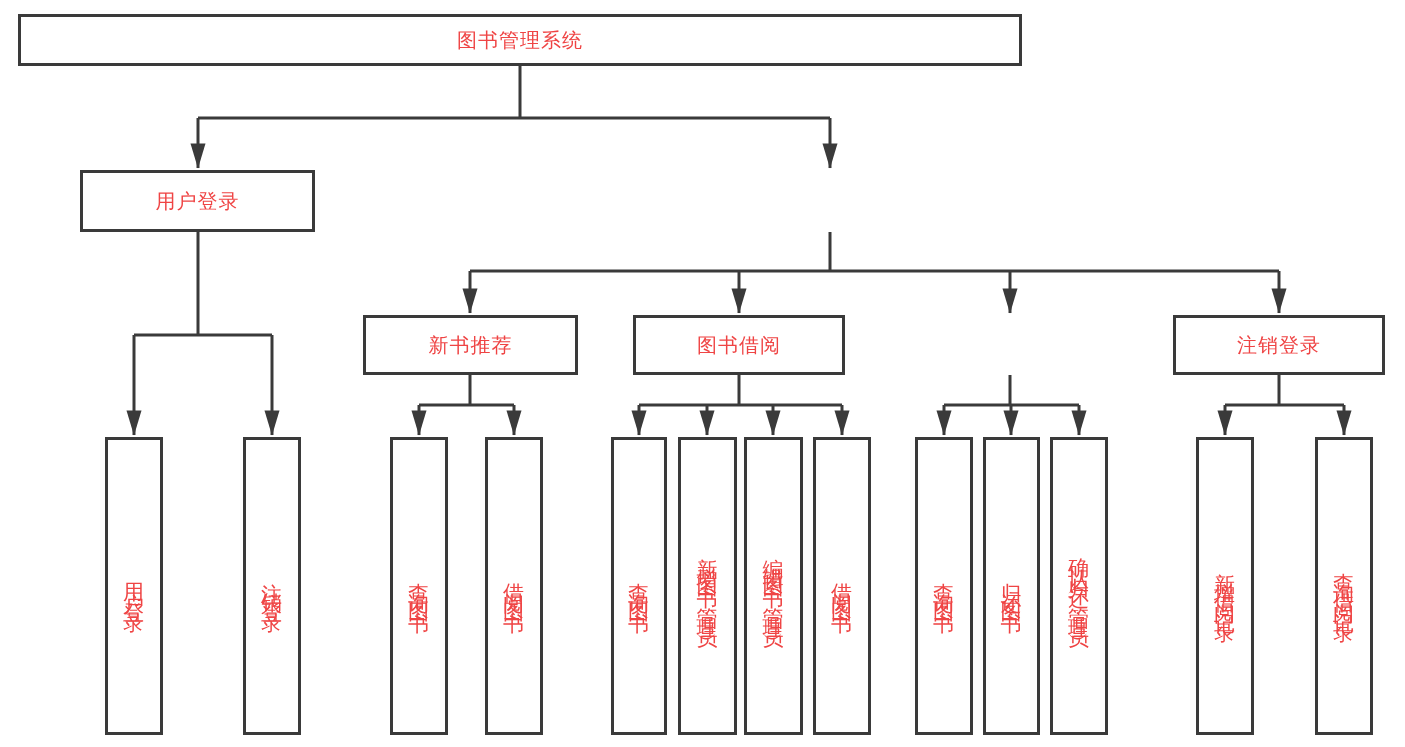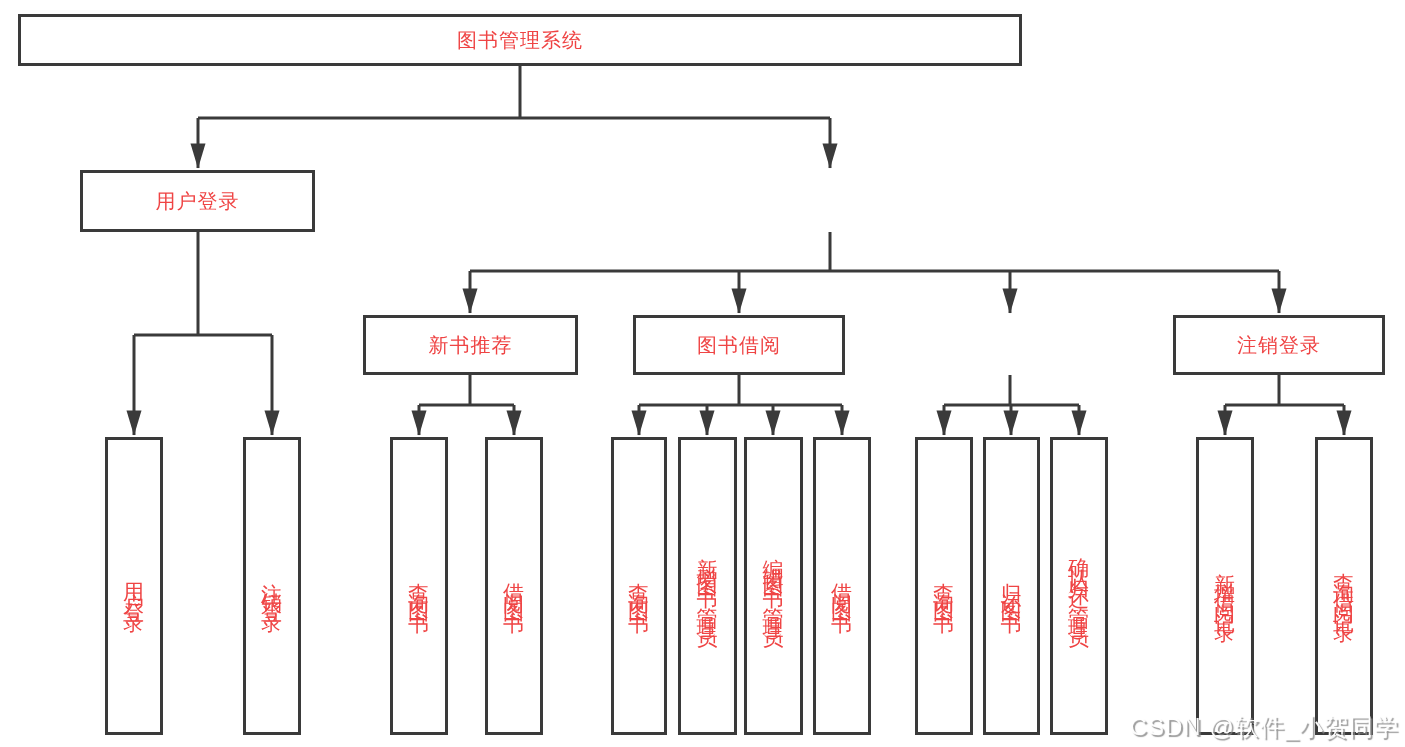--- a/index.html
+++ b/index.html
@@ -146,15 +146,14 @@
     <span>确认归还（管理员）</span>
   </div>
 
   <div class="node v" style="left:1196px">
     <span>新增借阅记录</span>
   </div>
   <div class="node v" style="left:1315px">
     <span>查询借阅记录</span>
   </div>
 
-  <div class="watermark">CSDN @软件_小贺同学</div>
 
 </div>
 
 </body></html>

